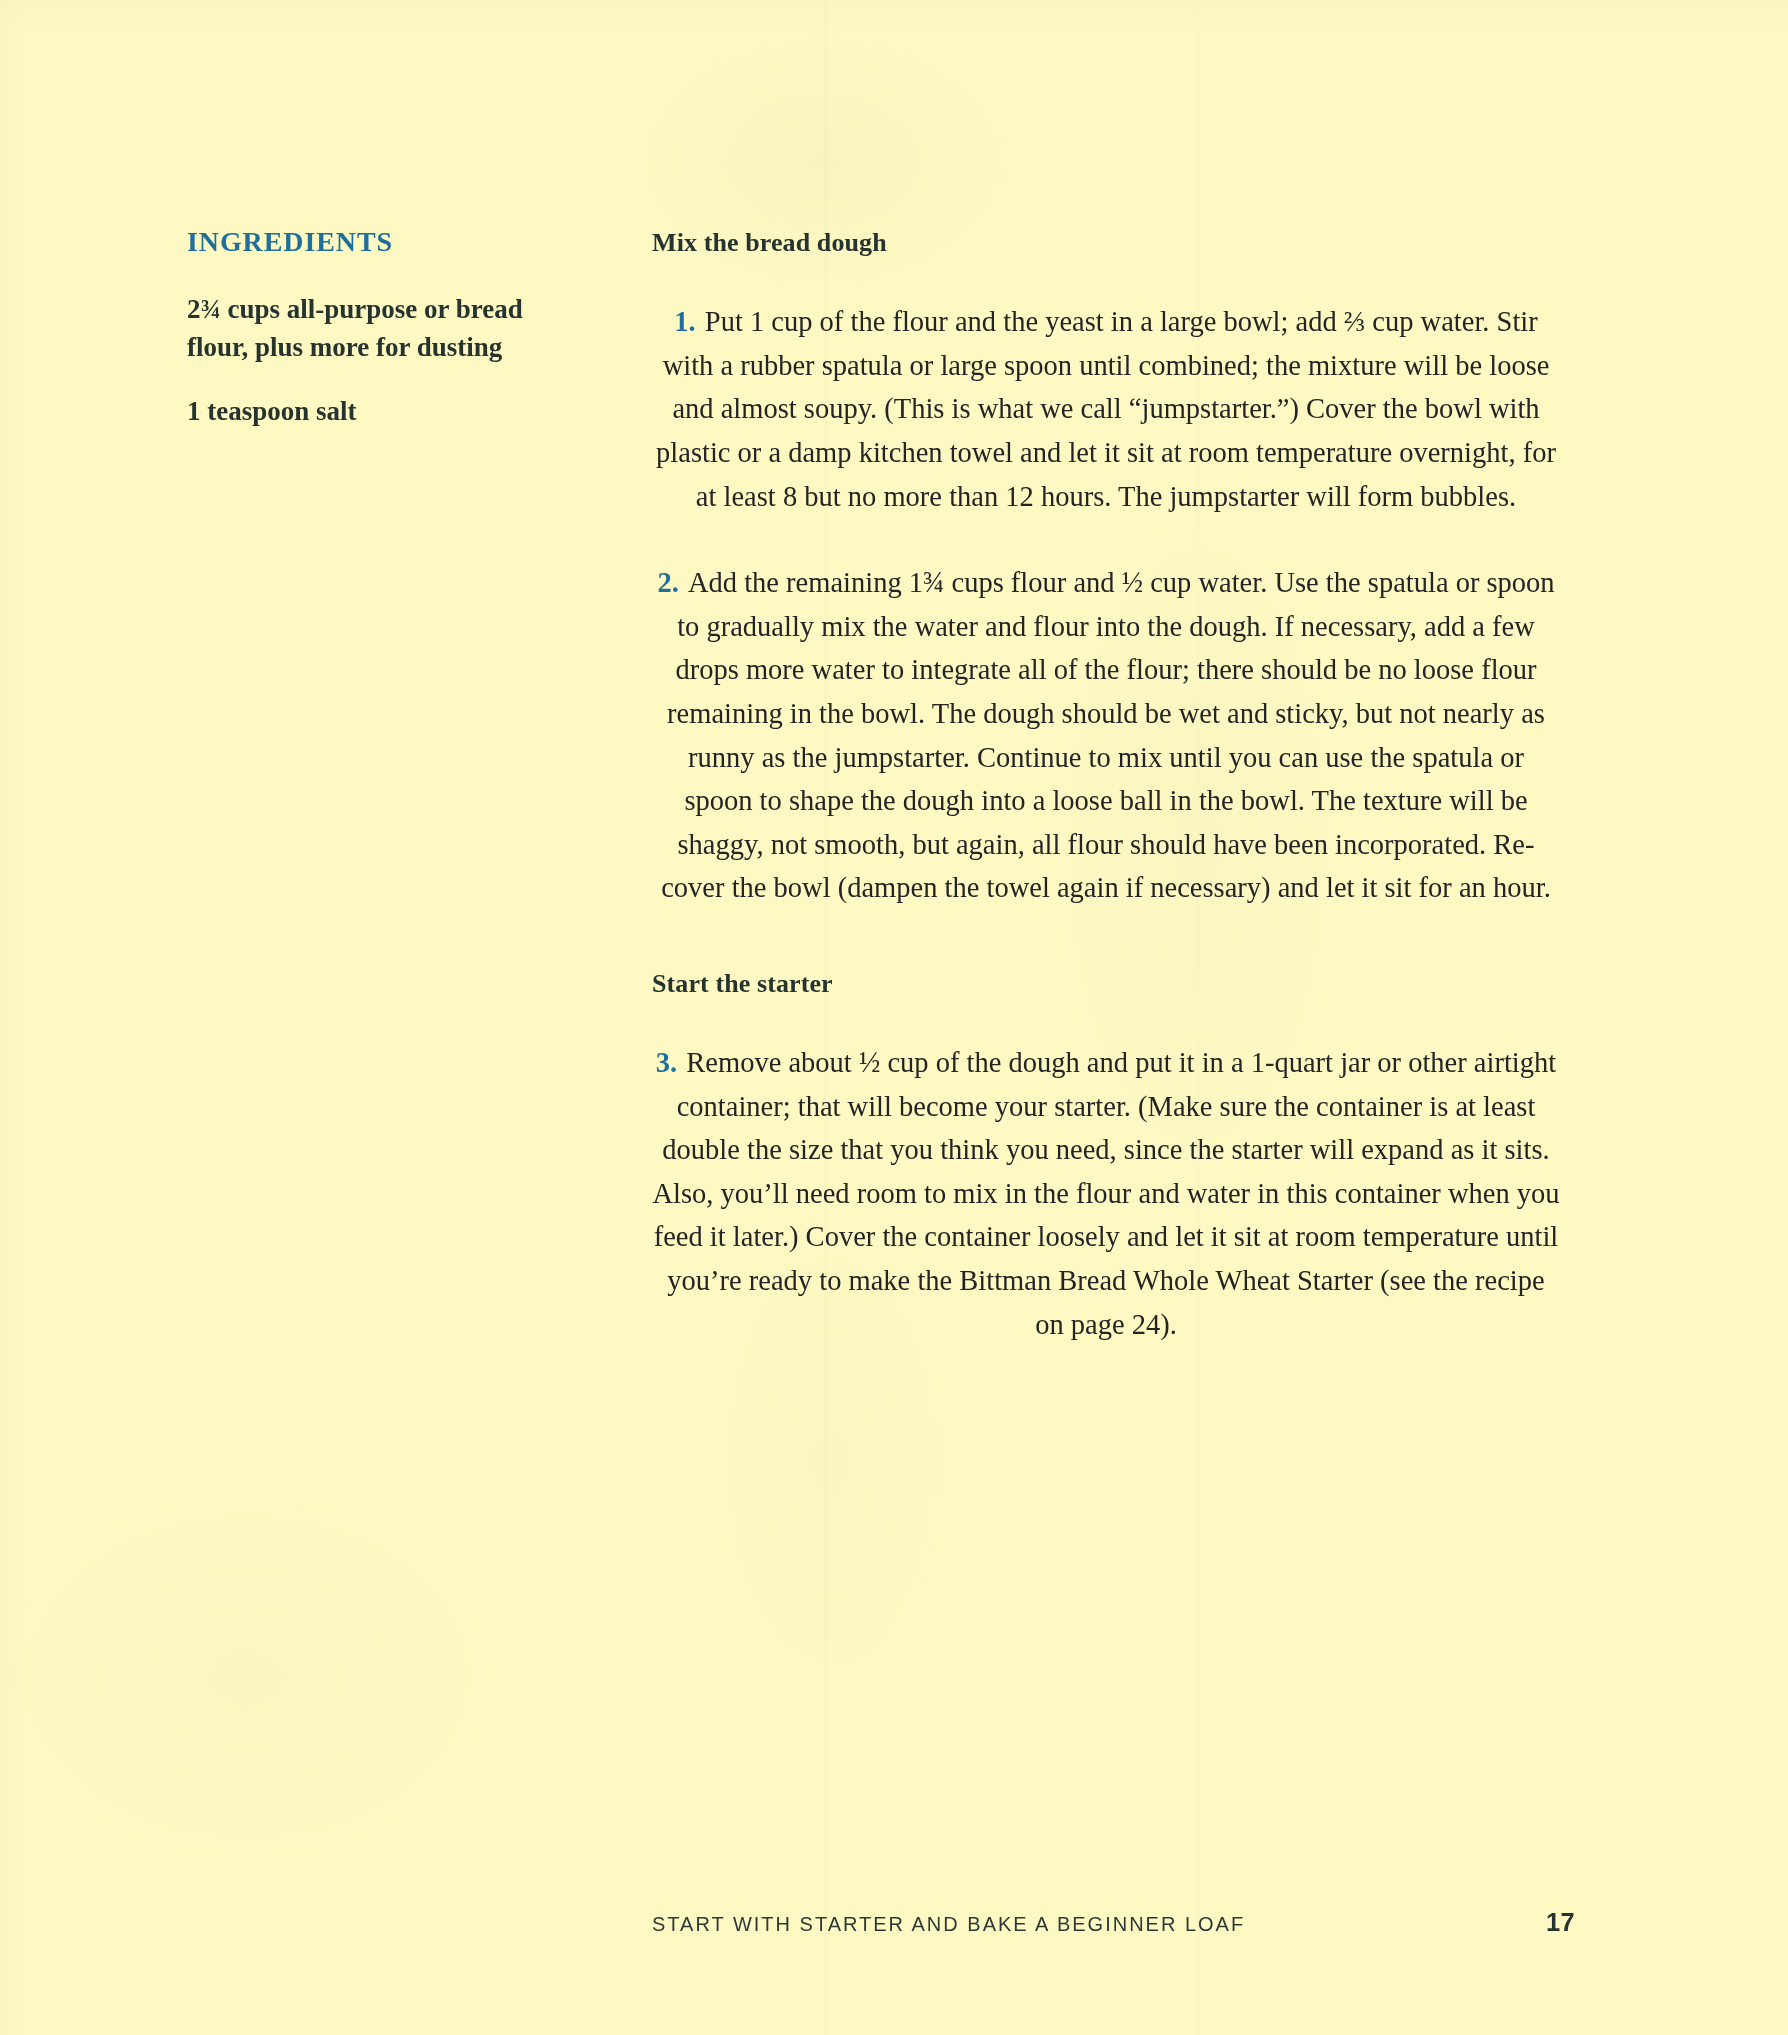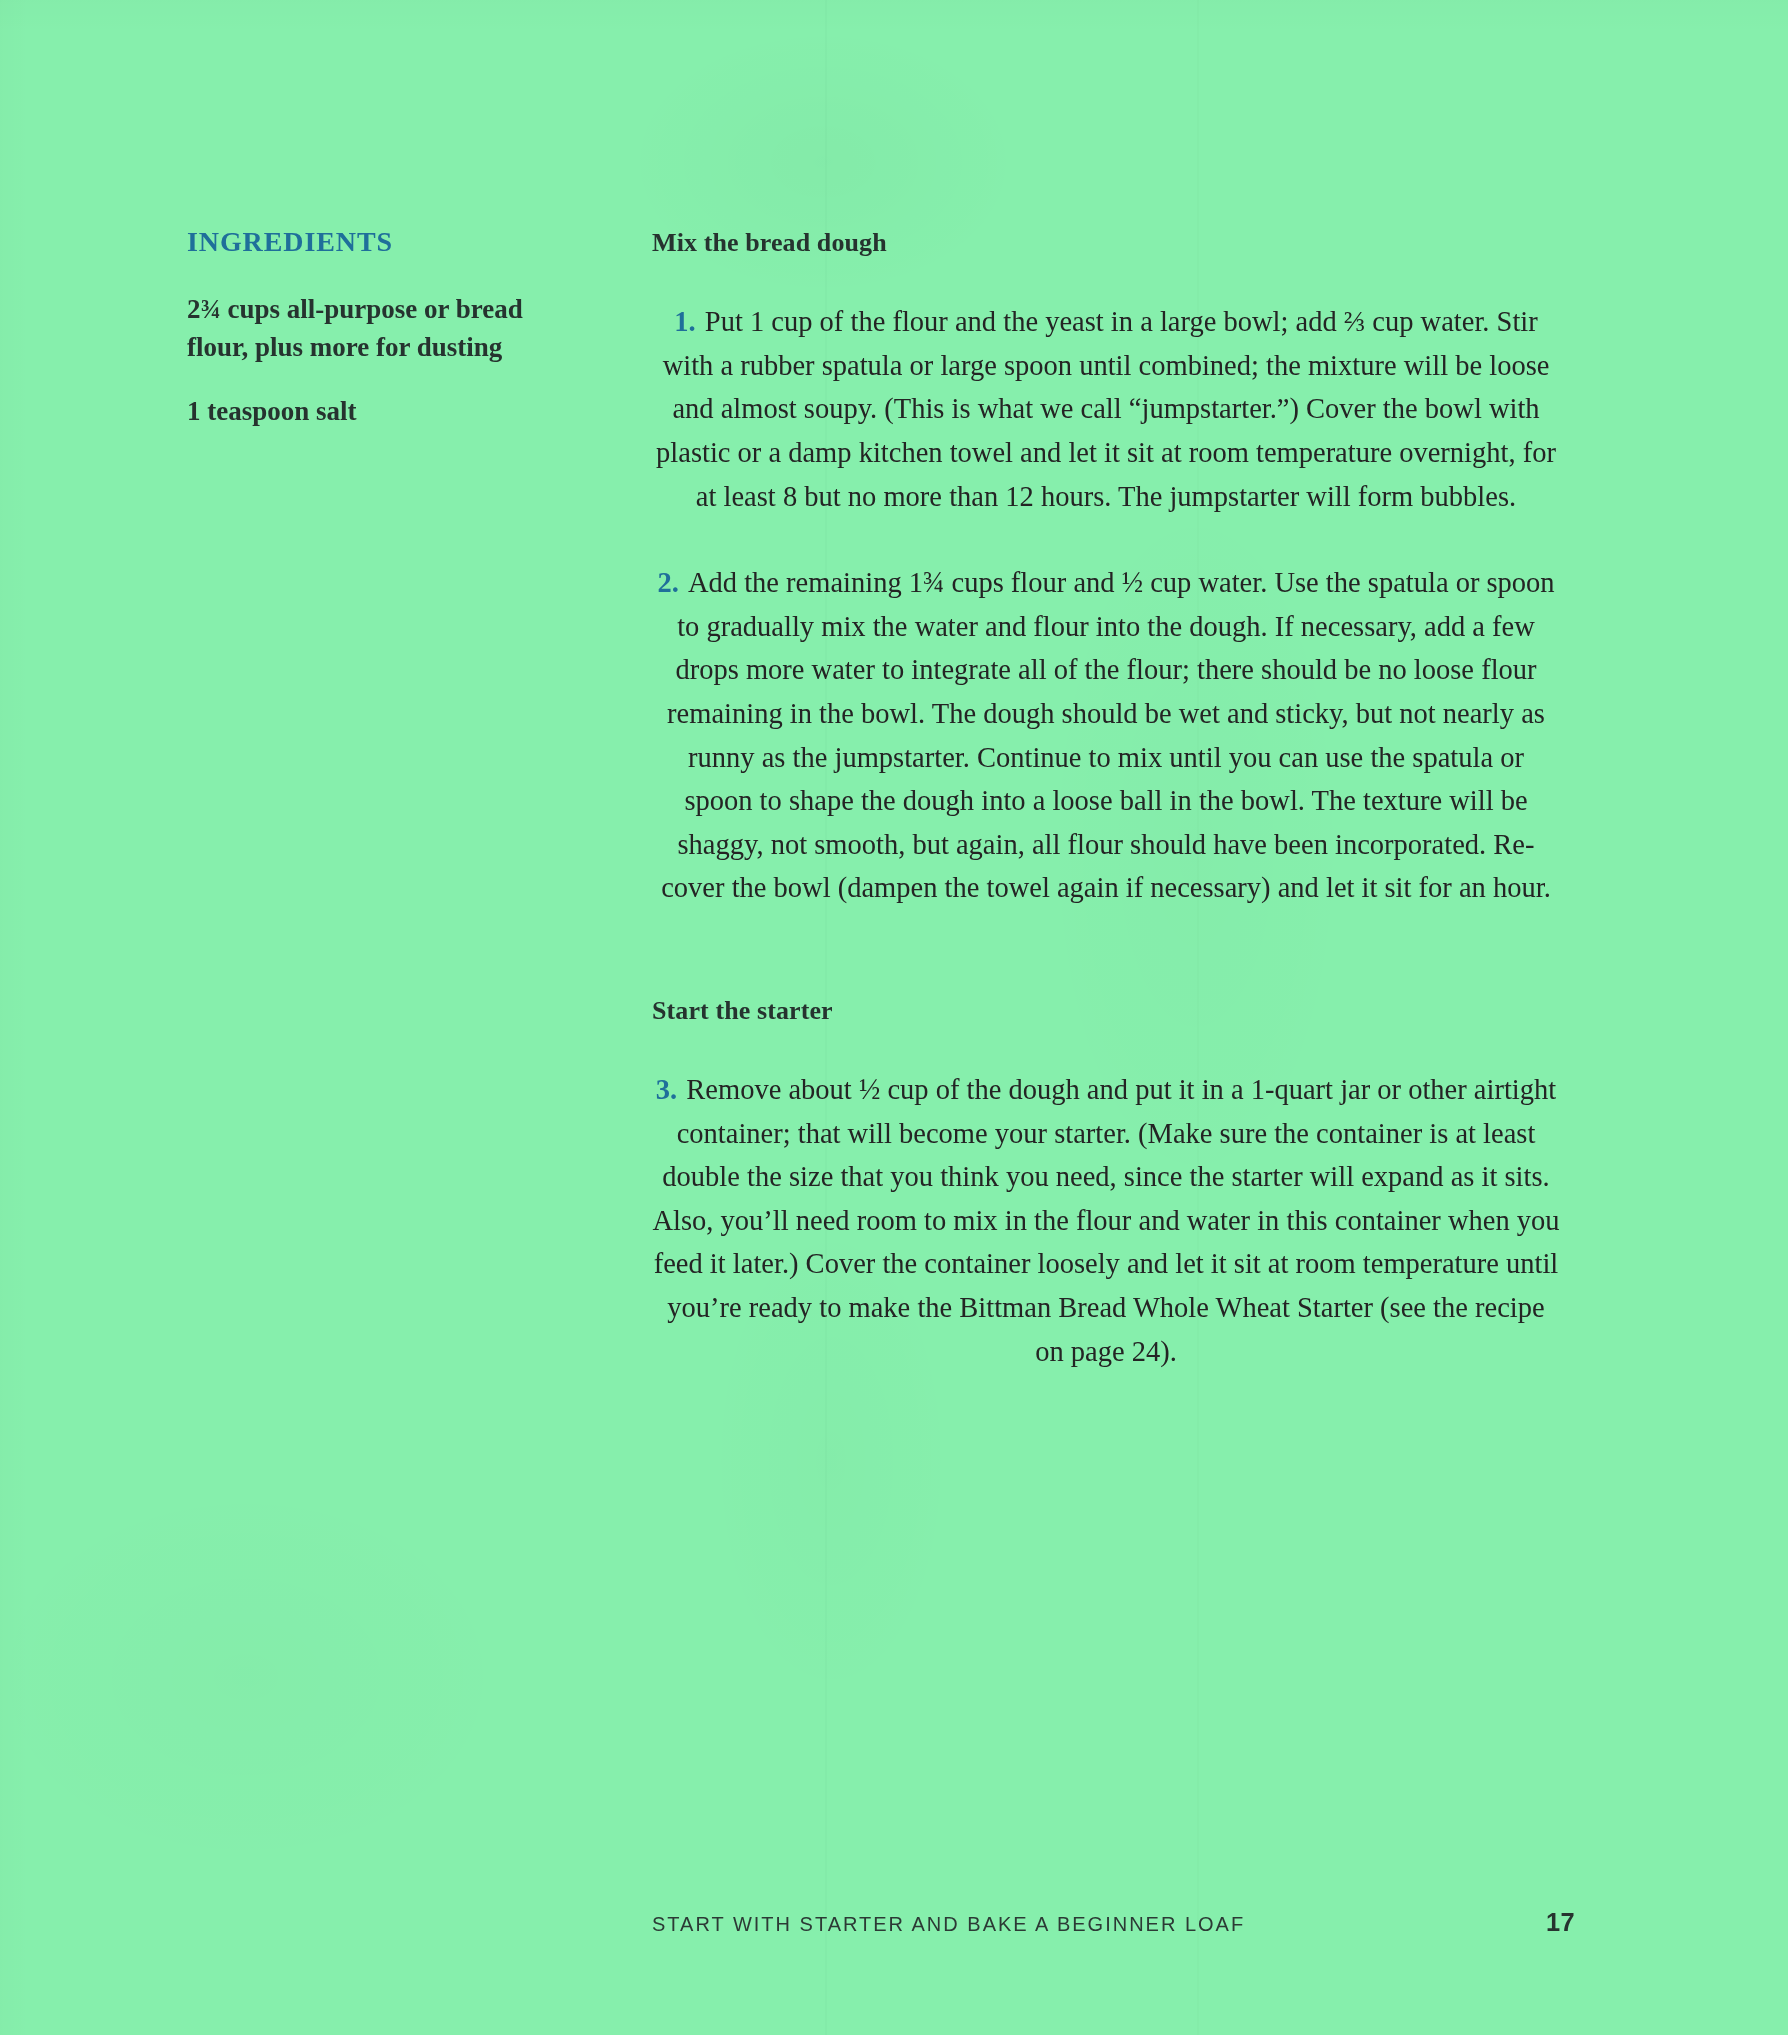--- a/index.html
+++ b/index.html
@@ -4,21 +4,21 @@
 <style>
   html, body {
     margin: 0;
     padding: 0;
     background: #ffffff;
   }
   .page {
     position: relative;
     width: 1788px;
     height: 2035px;
-    background: #86efac;
+    background: #fef9c3;
     overflow: hidden;
     font-family: "Liberation Serif", "DejaVu Serif", serif;
     color: #232323;
   }
   
   .paper-texture {
     position: absolute;
     inset: 0;
     pointer-events: none;
     background:
@@ -77,21 +77,21 @@
   .section-heading {
     font-family: "Liberation Serif", "DejaVu Serif", serif;
     font-weight: bold;
     font-size: 26px;
     color: #26332f;
     margin: 0 0 42px 0;
     letter-spacing: 0.1px;
     line-height: 1.2;
   }
   .section-heading.spaced-above {
-    margin-top: 85px;
+    margin-top: 58px;
   }
   .step {
     font-family: "Liberation Serif", "DejaVu Serif", serif;
     font-size: 28.5px;
     line-height: 1.53;
     color: #242424;
     margin: 0 15px 43px 0;
     text-align: center;
   }
   .step-number {

